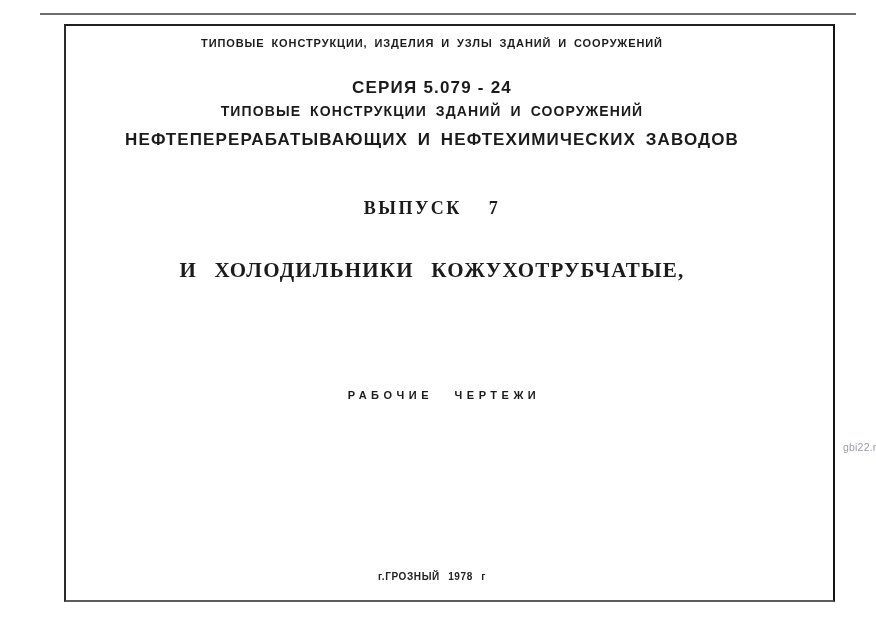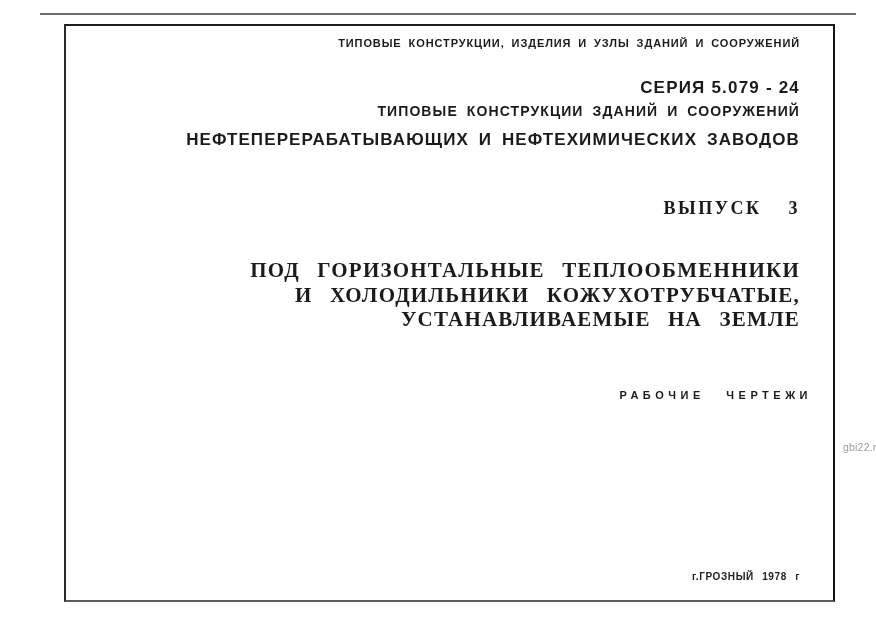--- a/index.html
+++ b/index.html
@@ -29,21 +29,21 @@
     border-top: 2px solid #1f1f1f;
     border-left: 2px solid #2b2b2b;
     border-right: 2px solid #141414;
     border-bottom: 2px solid #5c5c5c;
   }
 
   
   .ctr {
     left: 64px;
     width: 736px;
-    text-align: right;
+    text-align: center;
     color: #1b1b1b;
     white-space: nowrap;
   }
 
   .header-small {
     top: 37px;
     font-size: 11px;
     font-weight: bold;
     letter-spacing: 0.9px;
     word-spacing: 3px;
@@ -115,25 +115,23 @@
 <div class="abs frame"></div>
 
 <div class="abs ctr header-small">ТИПОВЫЕ КОНСТРУКЦИИ, ИЗДЕЛИЯ И УЗЛЫ ЗДАНИЙ И СООРУЖЕНИЙ</div>
 
 <div class="abs ctr series">СЕРИЯ 5.079 - 24</div>
 
 <div class="abs ctr subtitle1">ТИПОВЫЕ КОНСТРУКЦИИ ЗДАНИЙ И СООРУЖЕНИЙ</div>
 
 <div class="abs ctr subtitle2">НЕФТЕПЕРЕРАБАТЫВАЮЩИХ И НЕФТЕХИМИЧЕСКИХ ЗАВОДОВ</div>
 
-<div class="abs ctr issue">ВЫПУСК 3</div>
+<div class="abs ctr issue">ВЫПУСК 7</div>
 
 <div class="abs ctr main-title">
-  <div>ПОД ГОРИЗОНТАЛЬНЫЕ ТЕПЛООБМЕННИКИ</div>
   <div>И ХОЛОДИЛЬНИКИ КОЖУХОТРУБЧАТЫЕ,</div>
-  <div>УСТАНАВЛИВАЕМЫЕ НА ЗЕМЛЕ</div>
 </div>
 
 <div class="abs ctr doc-type">РАБОЧИЕ ЧЕРТЕЖИ</div>
 
 <div class="abs ctr imprint">г.ГРОЗНЫЙ 1978 г</div>
 
 <div class="abs watermark">gbi22.ru</div>
 
 </body></html>

